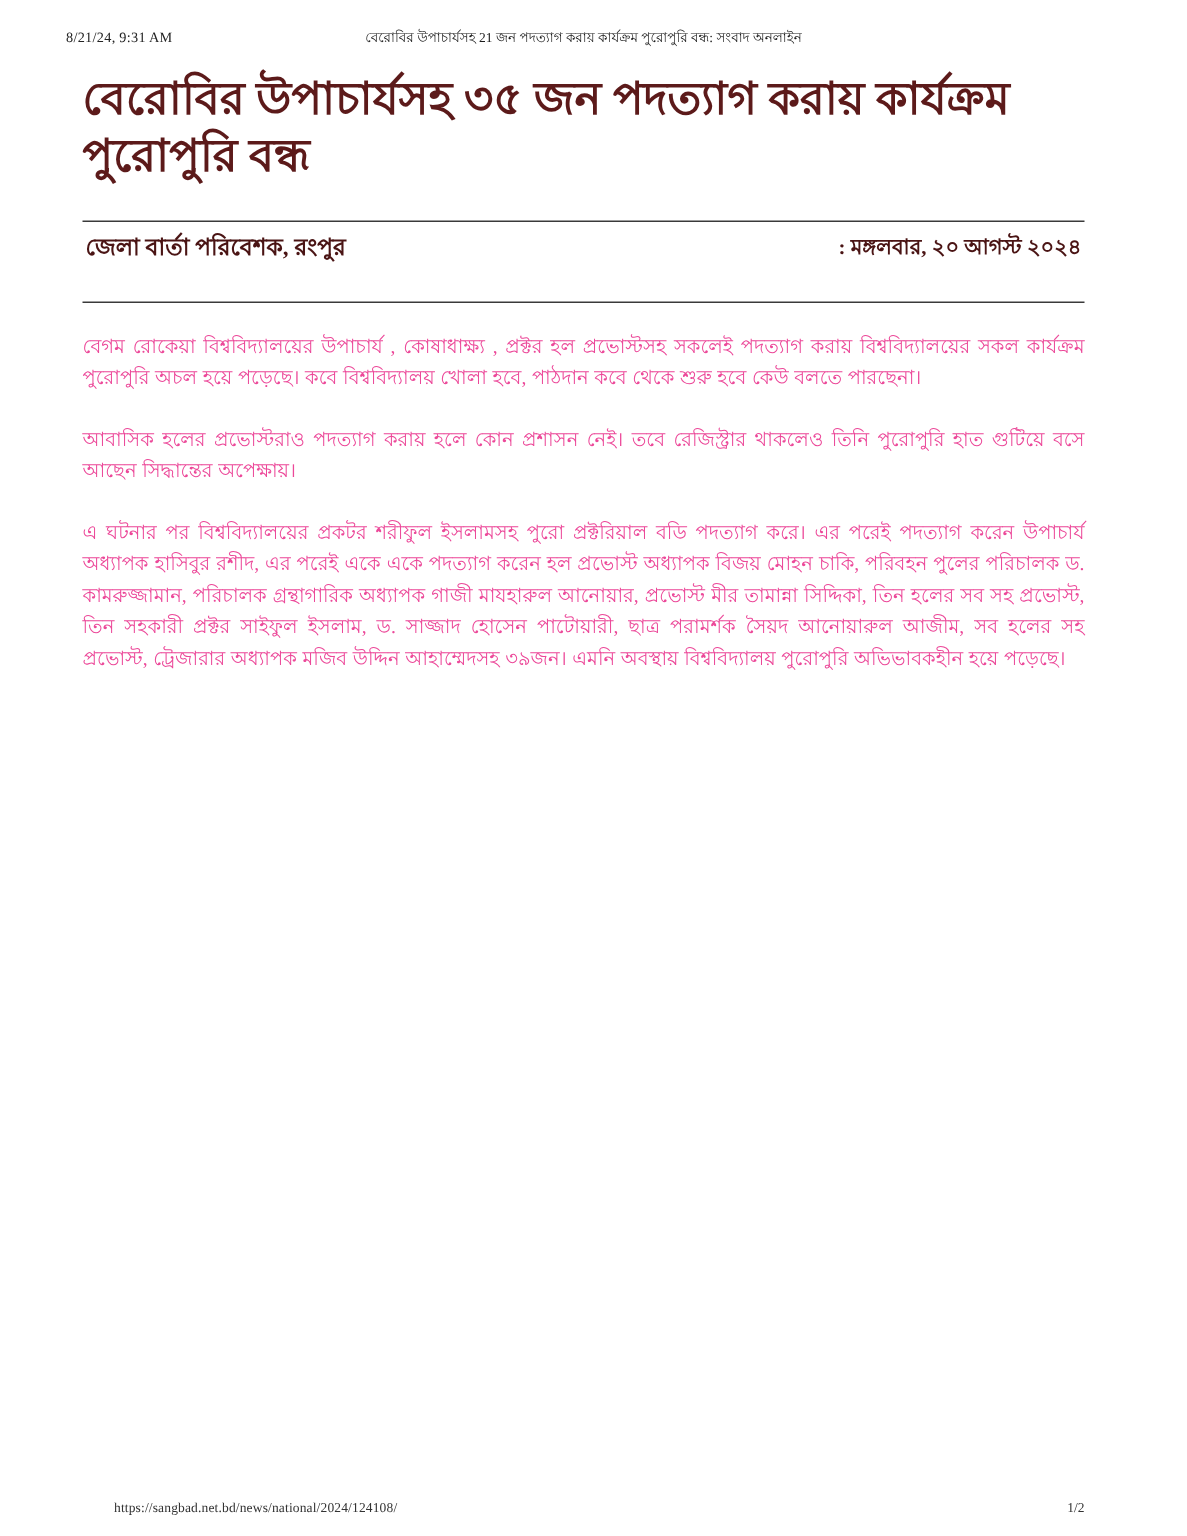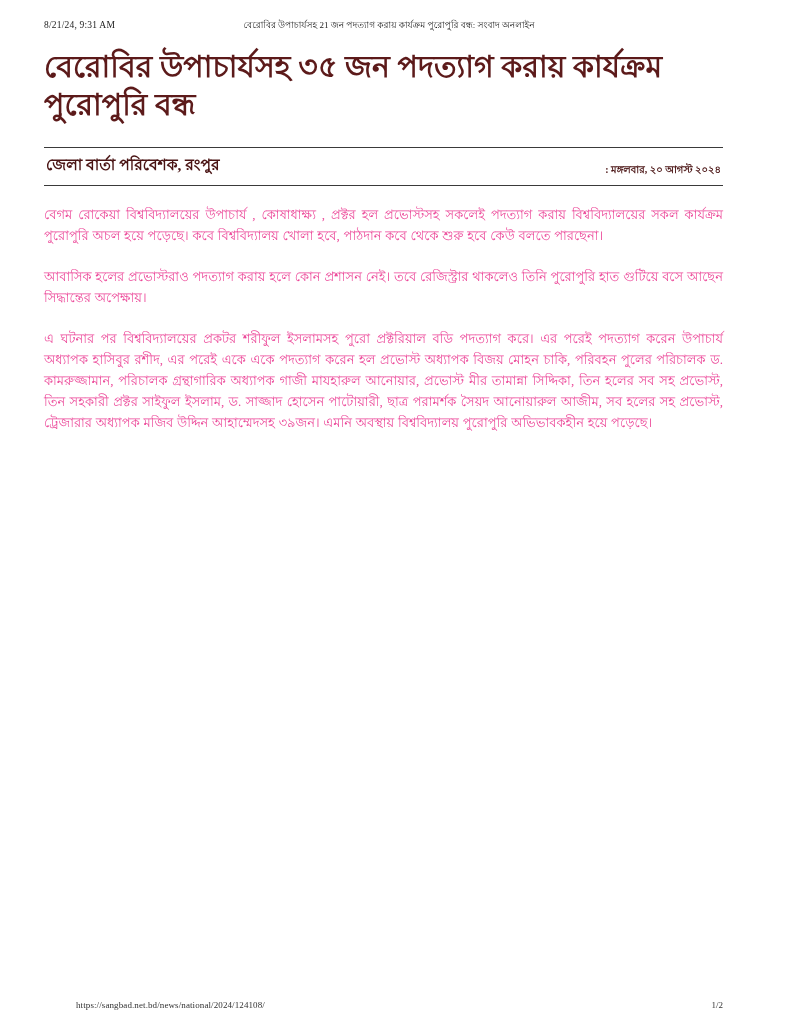--- a/index.html
+++ b/index.html
@@ -49,46 +49,47 @@
     white-space: nowrap;
   }
   .print-header .ph-spacer {
     width: 60px;
   }
   
   .article {
     flex: 1;
     display: flex;
     flex-direction: column;
+    margin-left: 11px;
   }
   h1.headline {
     font-family: "Liberation Serif", "DejaVu Serif", serif;
     font-size: 30px;
     line-height: 1.28;
     color: #5c1a1a;
     font-weight: 700;
     margin: 6px 0 22px 0;
     letter-spacing: 0.1px;
   }
   .byline-row {
     display: flex;
-    align-items: flex-end;
+    align-items: flex-start;
     justify-content: space-between;
     border-top: 1.5px solid #3a3a3a;
     border-bottom: 1.5px solid #3a3a3a;
-    padding: 5px 2px 6px 2px;
+    padding: 5px 2px 22px 2px;
     margin-bottom: 18px;
   }
   .byline {
     font-size: 15.5px;
     font-weight: 700;
     color: #4a1414;
   }
   .dateline {
-    font-size: 10px;
+    font-size: 14px;
     font-weight: 700;
     color: #4a1414;
   }
   .body-text p {
     font-size: 13px;
     line-height: 1.62;
     color: #ec4899;
     text-align: justify;
     margin: 0 0 20px 0;
     word-spacing: 0.5px;

